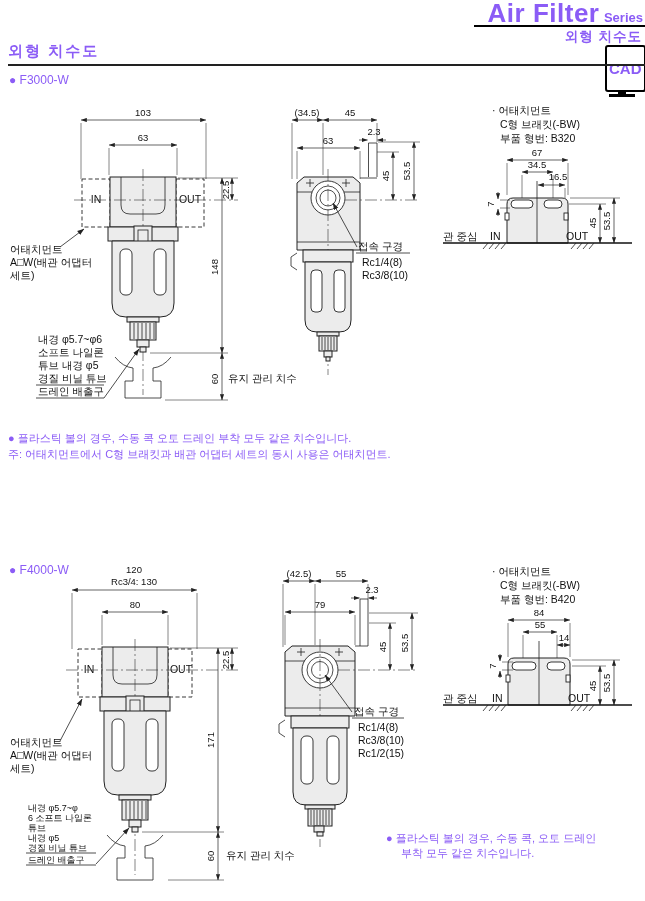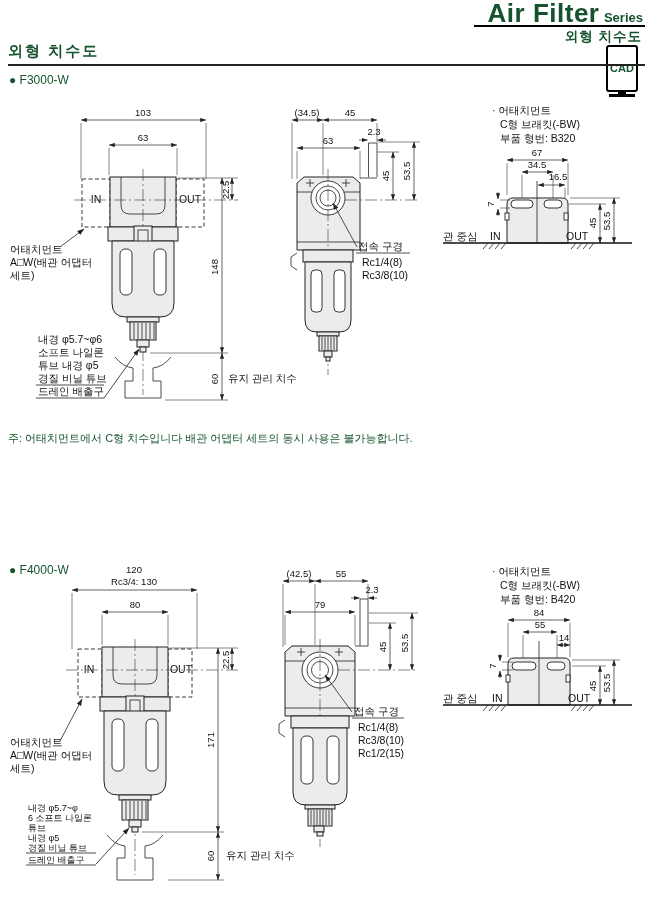--- a/index.html
+++ b/index.html
@@ -1,26 +1,26 @@
 <!DOCTYPE html>
 <html><head>
 <meta charset="utf-8">
 <style>
   html,body{margin:0;padding:0;background:#fff;}
   .page{position:relative;width:645px;height:901px;background:#fff;overflow:hidden;
-        font-family:"Liberation Sans",sans-serif;color:#14532d;}
+        font-family:"Liberation Sans",sans-serif;color:#8b5cf6;}
   
   .brand{position:absolute;top:-2px;right:2px;text-align:right;white-space:nowrap;}
   .brand-main{font-size:26px;font-weight:bold;letter-spacing:0.5px;}
   .brand-sub{font-size:13px;font-weight:bold;}
   .brand-rule{position:absolute;top:25px;left:474px;right:0;height:2px;background:#000;}
   .hdr-sub{position:absolute;top:28px;right:3px;font-size:13.5px;font-weight:bold;letter-spacing:1px;}
   .cad{position:absolute;top:45px;right:6px;width:34px;text-align:center;cursor:pointer;}
   .cad-screen{display:inline-block;border:2px solid #000;border-radius:3px;padding:16px 2px;
-              font-size:11px;font-weight:bold;line-height:11px;}
+              font-size:15px;font-weight:bold;line-height:11px;}
   .cad-neck{width:8px;height:2px;background:#000;margin:0 auto;}
   .cad-base{width:26px;height:3px;background:#000;margin:0 auto;}
   .page-title{position:absolute;top:42px;left:8px;font-size:15px;font-weight:bold;letter-spacing:2px;}
   .title-rule{position:absolute;top:64px;left:8px;right:0;height:2px;background:#222;}
   .model-label{position:absolute;left:9px;font-size:12px;}
   .notes{position:absolute;left:8px;top:430px;font-size:11px;line-height:16px;}
   .note4{position:absolute;left:386px;top:831px;font-size:11px;line-height:15px;}
   .note4 .indent{padding-left:15px;}
   
   svg{position:absolute;left:0;font-family:"Liberation Sans",sans-serif;}
@@ -275,21 +275,22 @@
           <line x1="506" y1="148" x2="501" y2="154"></line>
         <line x1="576" y1="148" x2="571" y2="154"></line>
           <line x1="582" y1="148" x2="577" y2="154"></line>
         <line x1="588" y1="148" x2="583" y2="154"></line>
           <line x1="594" y1="148" x2="589" y2="154"></line>
       </g>
     </g>
   </svg>
 
   <div class="notes">
-    <div>주: 어태치먼트에서 C형 치수입니다 배관 어댑터 세트의 동시 사용은 불가능합니다.</div>
+    <div>● 플라스틱 볼의 경우, 수동 콕 오토 드레인 부착 모두 같은 치수입니다.</div>
+    <div>주: 어태치먼트에서 C형 브래킷과 배관 어댑터 세트의 동시 사용은 어태치먼트.</div>
   </div>
 
   <div class="model-label" style="top:563px">● F4000-W</div>
 
   <svg style="top:555px" width="645" height="346" viewBox="0 0 645 346">
     <defs>
       <marker id="arB" viewBox="0 0 10 8" markerWidth="9" markerHeight="7" refX="9.5" refY="4" orient="auto-start-reverse">
         <path d="M0,0.5 L10,4 L0,7.5 z" fill="#222"></path>
       </marker>
     </defs>
@@ -505,14 +506,18 @@
         <line x1="500" y1="150" x2="495" y2="156"></line>
           <line x1="506" y1="150" x2="501" y2="156"></line>
         <line x1="576" y1="150" x2="571" y2="156"></line>
           <line x1="582" y1="150" x2="577" y2="156"></line>
         <line x1="588" y1="150" x2="583" y2="156"></line>
           <line x1="594" y1="150" x2="589" y2="156"></line>
       </g>
     </g>
   </svg>
 
+  <div class="note4">
+    <div>● 플라스틱 볼의 경우, 수동 콕, 오토 드레인</div>
+    <div class="indent">부착 모두 같은 치수입니다.</div>
+  </div>
 
 </div>
 
 </body></html>

